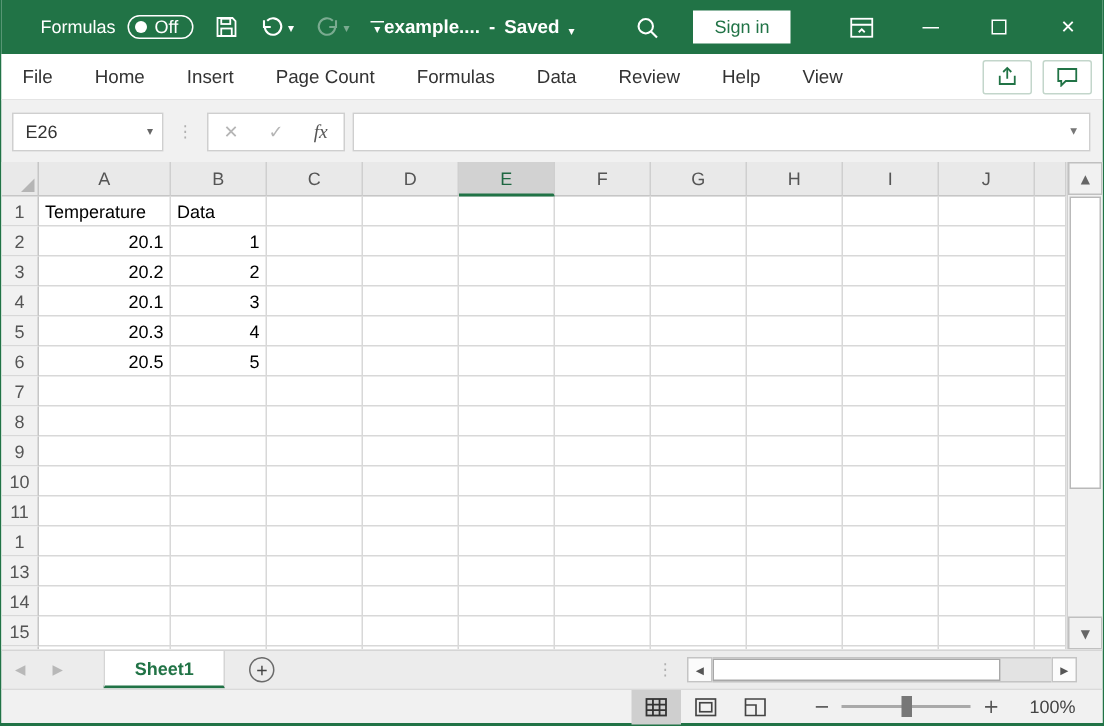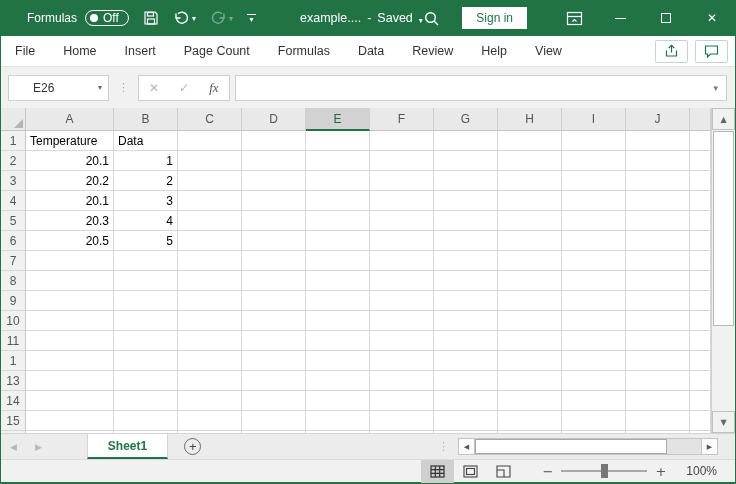--- a/index.html
+++ b/index.html
@@ -16,21 +16,21 @@
   .autosave { display:flex; align-items:center; gap:8px; }
   .toggle { width:44px; height:16px; border:1px solid #fff; border-radius:9px;
             display:flex; align-items:center; padding:0 4px; gap:5px; cursor:pointer; }
   .toggle .knob { width:8px; height:8px; border-radius:50%; background:#fff; }
   .toggle .tstate { font-size:12px; color:#fff; }
   .tbicon { display:flex; align-items:center; gap:2px; cursor:pointer; }
   .dim { opacity:.4; }
   .chev { font-family:"DejaVu Sans",sans-serif; font-size:8px; color:#fff; }
   .qat-custom { display:flex; flex-direction:column; align-items:center; line-height:4px; }
   .qat-custom .bar { width:9px; height:1px; background:#fff; margin-bottom:3px; }
-  .doctitle { display:flex; align-items:flex-end; gap:6px; margin-left:44px; font-size:12.5px; }
+  .doctitle { display:flex; align-items:flex-end; gap:6px; font-size:12.5px;font-weight:bold; }
   .tspacer { flex:1; }
   .searchbtn { margin-right:22px; cursor:pointer; display:flex; }
   .signin { background:#fff; color:#217346; font-size:12px; padding:4px 14px;
             cursor:pointer; margin-right:24px; }
   .winbtn { width:46px; height:36px; display:flex; align-items:center; justify-content:center;
             cursor:pointer; font-family:"DejaVu Sans",sans-serif; font-size:12px; }
   .maxbox { width:10px; height:10px; border:1px solid #fff; }
   .minbar { width:11px; height:1px; background:#fff; }
 
   
@@ -41,21 +41,21 @@
   .mspacer { flex:1; }
   .ribbtn { width:33px; height:23px; border:1px solid #c3d6cb; border-radius:2px;
             display:flex; align-items:center; justify-content:center; cursor:pointer;
             margin-right:7px; background:#fff; }
 
   
   .formulabar { height:41px; flex:0 0 41px; background:#f1f1f1; display:flex;
                 align-items:center; padding:0 8px 0 7px; }
   .namebox { width:101px; height:26px; background:#fff; border:1px solid #cfcfcf;
              display:flex; align-items:center; font-size:12px; color:#333;
-             padding:0 6px 0 24px; cursor:pointer; }
+             padding:0 6px 0 8px; cursor:pointer; }
   .namebox .nbspacer { flex:1; }
   .dots { color:#b0b0b0; font-family:"DejaVu Sans",sans-serif; font-size:11px;
           margin:0 9px; letter-spacing:0; }
   .fbtns { height:26px; background:#fff; border:1px solid #cfcfcf; display:flex;
            align-items:center; padding:0 10px; gap:20px; }
   .fbtn { font-family:"DejaVu Sans",sans-serif; font-size:12px; color:#b5b5b5; cursor:pointer; }
   .fxlbl { font-family:"Liberation Serif",serif; font-style:italic; font-size:13px;
            color:#555; cursor:pointer; }
   .finput { flex:1; height:26px; background:#fff; border:1px solid #cfcfcf; margin-left:5px;
             display:flex; align-items:center; justify-content:flex-end; padding:0 8px;
@@ -95,21 +95,21 @@
   .vtrack { flex:1; }
 
   
   .tabbar { height:26px; flex:0 0 26px; background:#ececec; border-top:1px solid #d5d5d5;
             display:flex; align-items:center; font-size:12px; }
   .navarrow { color:#b8b8b8; font-family:"DejaVu Sans",sans-serif; font-size:9px;
               padding:0 9px; cursor:pointer; }
   .sheettab { height:100%; background:#fff; color:#217346; font-weight:bold;
               border-bottom:2px solid #217346; border-left:1px solid #d5d5d5;
               border-right:1px solid #d5d5d5; display:flex; align-items:center;
-              padding:0 20px; margin-left:36px; cursor:pointer; }
+              padding:0 20px; margin-left:18px; cursor:pointer; }
   .addsheet { width:17px; height:17px; border:1px solid #6a6a6a; border-radius:50%;
               display:flex; align-items:center; justify-content:center; color:#444;
               font-size:13px; margin-left:16px; cursor:pointer; line-height:0; }
   .tspacer2 { flex:1; }
   .hscroll { width:260px; height:17px; display:flex; margin-right:17px; }
   .hbtn { width:17px; flex:0 0 17px; background:#fbfbfb; border:1px solid #c4c4c4;
           display:flex; align-items:center; justify-content:center; color:#555;
           font-family:"DejaVu Sans",sans-serif; font-size:7px; cursor:pointer; }
   .htrack { flex:1; background:#e3e3e3; border-top:1px solid #c4c4c4;
             border-bottom:1px solid #c4c4c4; display:flex; }

